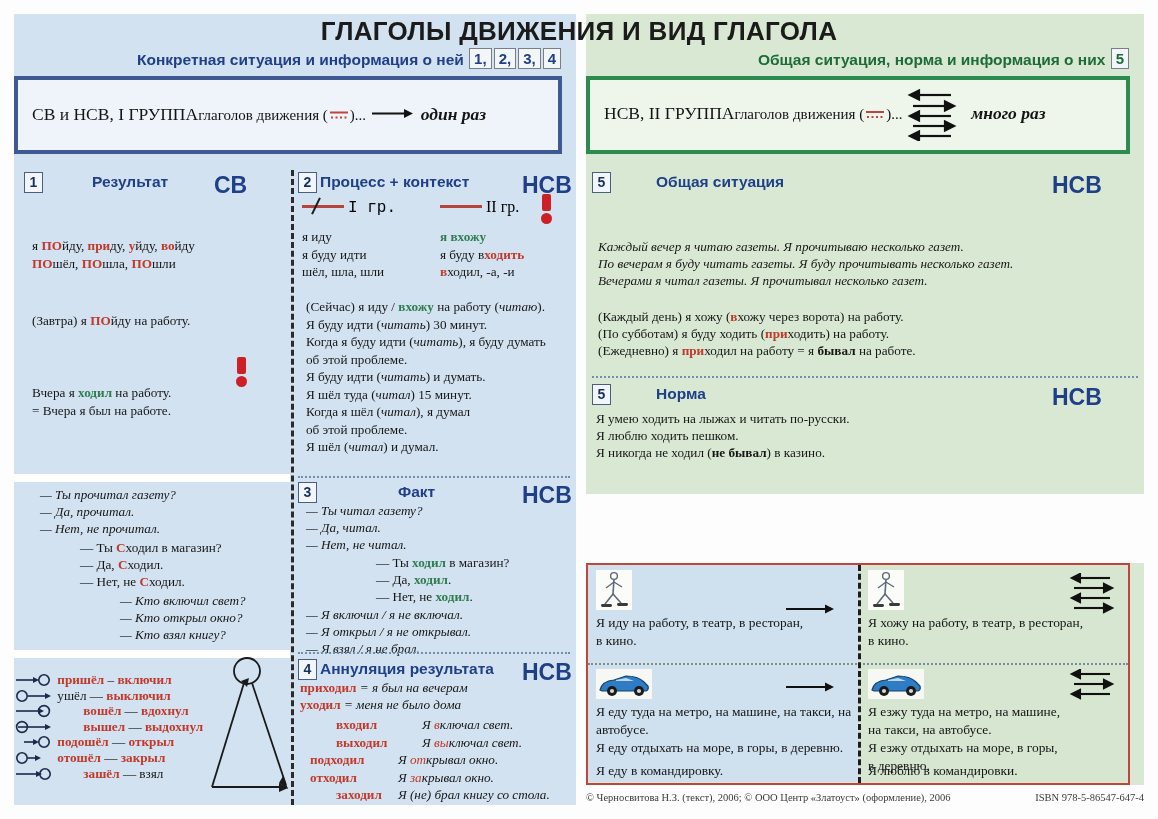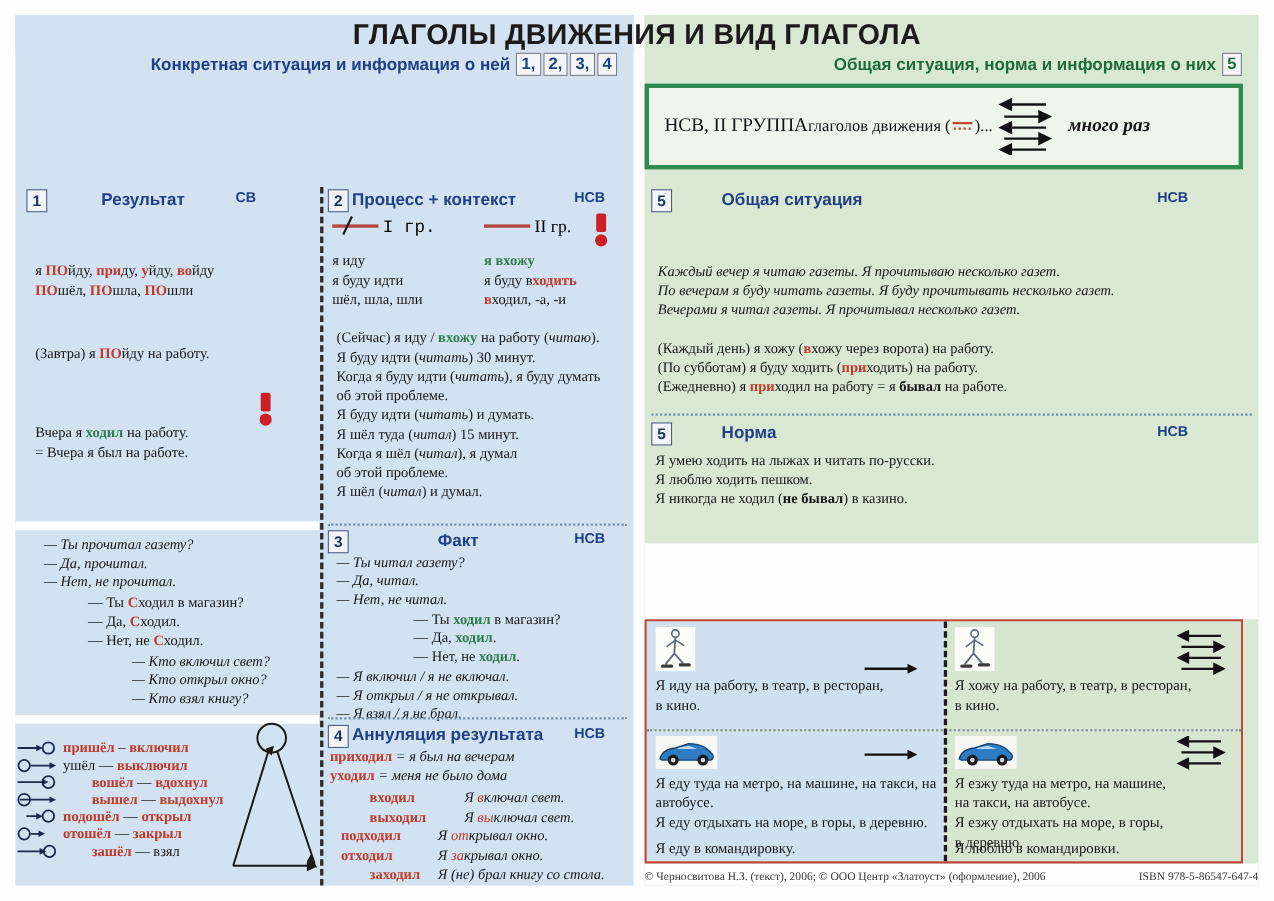--- a/index.html
+++ b/index.html
@@ -42,21 +42,21 @@
 
   
   .card{position:absolute;box-sizing:border-box;}
   .dashline{position:absolute;border-top:2px dotted #6f8fae;}
   .vdash{position:absolute;border-left:3px dashed #2b2b2b;}
 
   .secHead{font-family:"Liberation Sans",sans-serif;font-weight:bold;color:#1f3f87;font-size:15.5px;}
   .sqnum{display:inline-block;border:1.5px solid #4a5e80;background:#f2f6fa;color:#17315f;
      font-family:"Liberation Sans",sans-serif;font-weight:bold;font-size:14px;
      width:17px;height:19px;line-height:19px;text-align:center;}
-  .aspect{font-family:"Liberation Sans",sans-serif;font-weight:bold;color:#1f3f87;font-size:13px;}
+  .aspect{font-family:"Liberation Sans",sans-serif;font-weight:bold;color:#1f3f87;font-size:23px;}
 
   .body{font-size:13.2px;color:#161616;line-height:17.5px;}
   .body.it{font-style:italic;}
   .red{color:#c0392b;font-weight:bold;}
   .redn{color:#c0392b;}
   .grn{color:#2e7d4f;font-weight:bold;}
 
   .bang{display:inline-block;width:11px;height:26px;position:relative;vertical-align:-6px;}
   .bang i{position:absolute;left:1px;top:0;width:9px;height:17px;background:#cc2026;
      border-radius:2px;display:block;}
@@ -112,20 +112,33 @@
   <div class="subHead subHeadL">
     <span>Конкретная ситуация и информация о ней</span>
     <span class="numbox">1,</span><span class="numbox">2,</span><span class="numbox">3,</span><span class="numbox">4</span>
   </div>
 
   <div class="subHead subHeadR">
     <span>Общая ситуация, норма и информация о них</span>
     <span class="numbox">5</span>
   </div>
 
+  <div class="heroL">
+    <div class="heroTxt">
+      <span class="sc">СВ и НСВ, I ГРУППА</span><span class="sm">глаголов движения (</span><span class="redsym"><svg width="22" height="14">
+            <line x1="2" y1="5" x2="20" y2="5" stroke="#c0453c" stroke-width="2"></line>
+            <line x1="3" y1="10" x2="19" y2="10" stroke="#c0453c" stroke-width="2" stroke-dasharray="2,2.5"></line>
+          </svg></span><span class="sm">)...</span>
+      <span style="display:inline-block;width:46px;"><svg width="44" height="12">
+            <line x1="2" y1="6" x2="34" y2="6" stroke="#111" stroke-width="2.2"></line>
+            <polygon points="34,1.5 43,6 34,10.5" fill="#111"></polygon>
+          </svg></span>
+      <span class="ital">один раз</span>
+    </div>
+  </div>
 
   <div class="heroR">
     <div class="heroTxt">
       <span class="sc">НСВ, II ГРУППА</span><span class="sm">глаголов движения (</span><span class="redsym"><svg width="22" height="14">
             <line x1="2" y1="5" x2="20" y2="5" stroke="#c0453c" stroke-width="2"></line>
             <line x1="3" y1="10" x2="19" y2="10" stroke="#c0453c" stroke-width="2" stroke-dasharray="2,2.5"></line>
           </svg></span><span class="sm">)...</span>
       <span style="display:inline-block;width:60px;vertical-align:middle;">
         <svg width="56" height="52" style="vertical-align:middle">
           <g stroke="#111" stroke-width="2.2" fill="#111">

